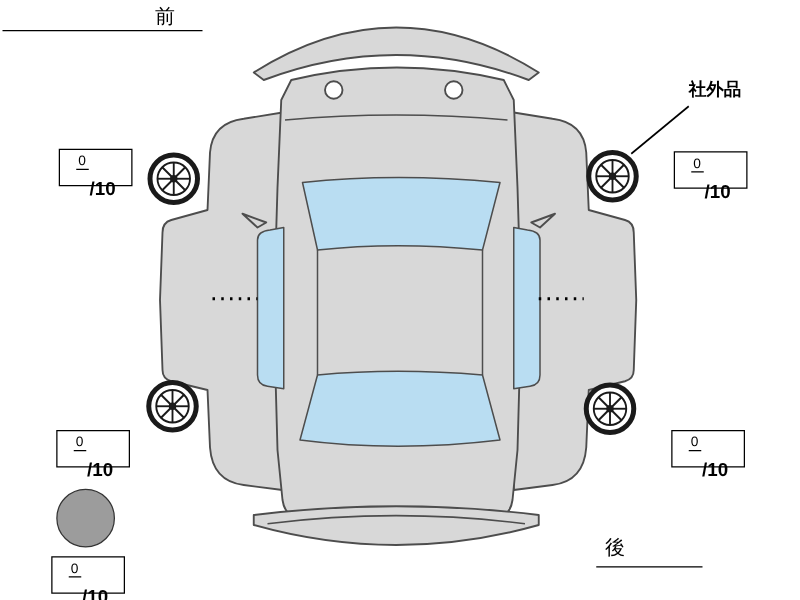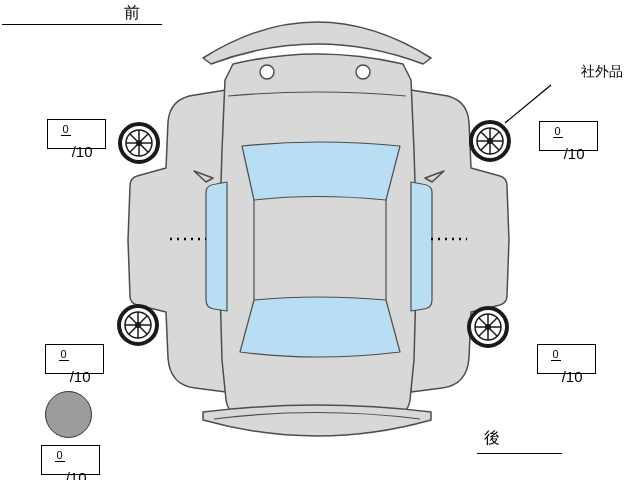--- a/index.html
+++ b/index.html
@@ -2,30 +2,30 @@
 <html style="--body: #d8d8d8; --glass: #b9ddf2; --outline: #4d4d4d; --spare: #9c9c9c;"><head>
 <meta charset="utf-8">
 <style>
   html,body{margin:0;padding:0;background:#fff;}
   body{font-family:"Liberation Sans","DejaVu Sans",sans-serif;}
   .stage{position:relative;width:640px;height:480px;background:#fff;overflow:hidden;}
 
   .label{position:absolute;color:#000;}
   .label-front{left:124px;top:3px;font-size:16px;}
   .label-rear{left:484px;top:428px;font-size:16px;}
-  .label-aftermarket{left:581px;top:63px;font-size:14px;font-weight:normal;}
+  .label-aftermarket{left:551px;top:63px;font-size:14px;font-weight:bold;}
   .rule{position:absolute;height:0;border-top:1.5px solid #000;}
   .rule-front{left:2px;top:24px;width:160px;}
   .rule-rear{left:477px;top:453px;width:85px;}
 
   .score-box{position:absolute;width:57px;height:28px;background:#fff;border:1.5px solid #000;
     display:flex;align-items:center;justify-content:center;}
   .score-box .num{font-size:11px;line-height:11px;border-bottom:1px solid #000;
     transform:translateY(-4px);padding:0 2px;}
-  .score-box .den{font-size:15px;font-weight:normal;margin-left:1px;transform:translateY(1px);margin-top:32px;}
+  .score-box .den{font-size:15px;font-weight:bold;margin-left:1px;transform:translateY(1px);margin-top:32px;}
   .box-fl{left:47px;top:119px;}
   .box-fr{left:539px;top:121px;}
   .box-rl{left:45px;top:344px;}
   .box-rr{left:537px;top:344px;}
   .box-spare{left:41px;top:445px;}
 
   .spare-tire{position:absolute;left:45px;top:391px;width:45px;height:45px;border-radius:50%;
     background:var(--spare,#9c9c9c);border:1.5px solid #333;}
 
   svg.car{position:absolute;left:0;top:0;}

